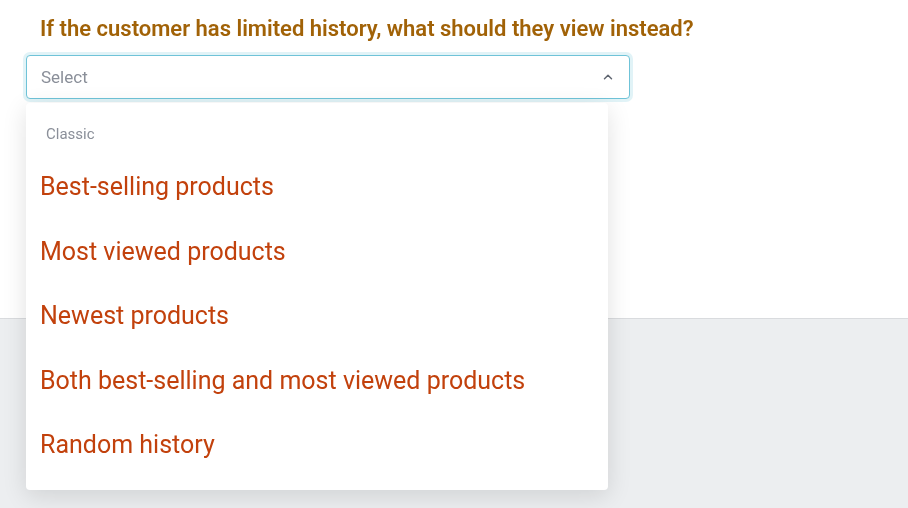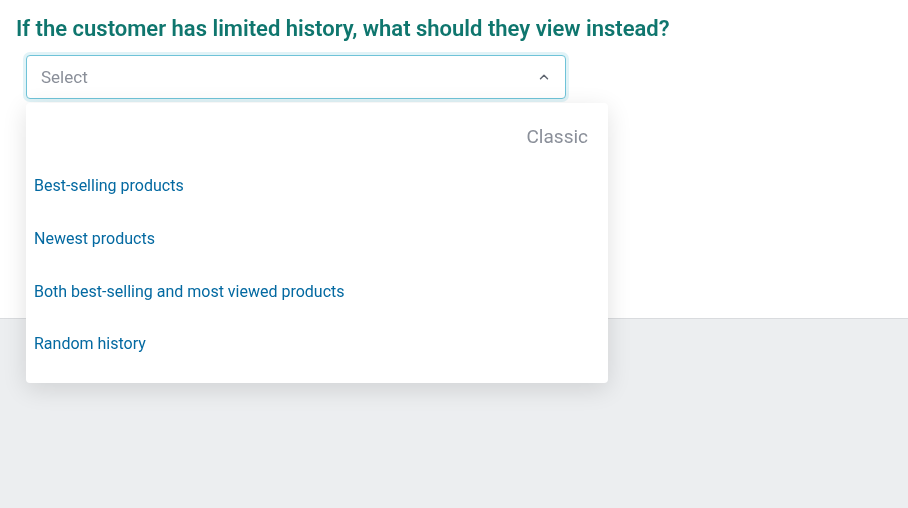--- a/index.html
+++ b/index.html
@@ -11,29 +11,29 @@
       font-family: -apple-system, BlinkMacSystemFont, "Segoe UI", Roboto, Helvetica, Arial, sans-serif;
       width: 908px;
       height: 508px;
       background: #ffffff;
       position: relative;
       overflow: hidden;
     }
     .question-label {
       font-size: 22px;
       font-weight: 600;
-      color: #0f766e;
-      padding: 16px 26px 14px 16px;
+      color: #a16207;
+      padding: 16px 26px 14px 40px;
     }
     .select-wrapper {
       padding: 0 26px;
       position: relative;
     }
     .select-box {
-      width: 540px;
+      width: 604px;
       height: 44px;
       border: 1.5px solid #6fc3d8;
       border-radius: 4px;
       display: flex;
       align-items: center;
       justify-content: space-between;
       padding: 0 14px;
       background: #ffffff;
       box-shadow: 0 0 0 3px rgba(135, 206, 222, 0.25);
       cursor: pointer;
@@ -54,29 +54,28 @@
       left: 26px;
       width: 582px;
       background: #ffffff;
       border-radius: 4px;
       box-shadow: 0 6px 24px rgba(0,0,0,0.12);
       padding: 16px 0 12px 0;
       z-index: 10;
     }
     .dropdown-group-label {
       color: #8a8f99;
-      font-size: 19px;
+      font-size: 15px;
       padding: 6px 20px 12px 20px;
       font-weight: 400;
-      text-align: right;
     }
     .dropdown-option {
-      font-size: 16px;
-      color: #0369a1;
-      padding: 16px 8px;
+      font-size: 25px;
+      color: #c2410c;
+      padding: 16px 14px;
       cursor: pointer;
       line-height: 1.3;
     }
     .bottom-section {
       position: absolute;
       bottom: 0;
       left: 0;
       right: 0;
       height: 190px;
       background: #eceef0;
@@ -95,19 +94,20 @@
     <span class="select-chevron">
       <svg width="14" height="14" viewBox="0 0 24 24" fill="none" stroke="currentColor" stroke-width="2.5" stroke-linecap="round" stroke-linejoin="round">
         <polyline points="18 15 12 9 6 15"></polyline>
       </svg>
     </span>
   </div>
 
   <div class="dropdown">
     <div class="dropdown-group-label">Classic</div>
     <div class="dropdown-option">Best-selling products</div>
+    <div class="dropdown-option">Most viewed products</div>
     <div class="dropdown-option">Newest products</div>
     <div class="dropdown-option">Both best-selling and most viewed products</div>
     <div class="dropdown-option">Random history</div>
   </div>
 </div>
 
 <div class="bottom-section"></div>
 
 </body></html>

